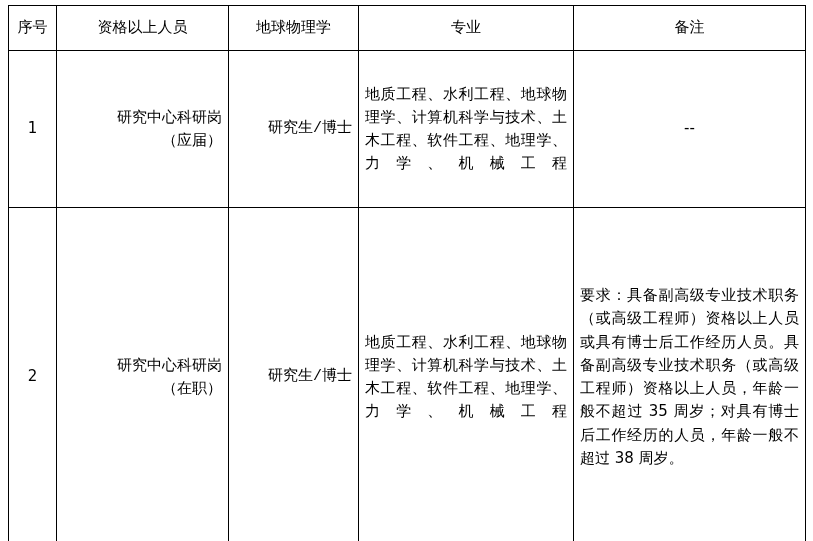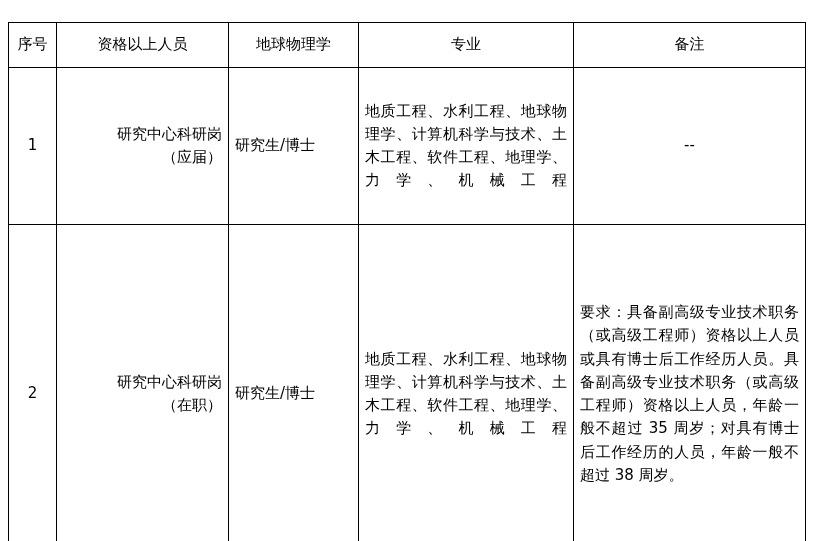--- a/index.html
+++ b/index.html
@@ -12,21 +12,21 @@
     height: 541px;
     font-family: "DejaVu Sans", "Liberation Sans", sans-serif;
     color: #000000;
     overflow: hidden;
   }
   .page {
     position: relative;
     width: 813px;
     height: 541px;
     box-sizing: border-box;
-    padding: 22px 8px 0 8px;
+    padding: 5px 8px 0 8px;
   }
   table.recruit-table {
     border-collapse: collapse;
     width: 797px;
     table-layout: fixed;
   }
   table.recruit-table td,
   table.recruit-table th {
     border: 1px solid #000000;
     padding: 4px 6px;
@@ -48,21 +48,22 @@
   .col-remark { width: 232px; }
 
   td.c-no {
     text-align: center;
     font-size: 15px;
   }
   td.c-dept {
     text-align: right;
   }
   td.c-degree {
-    text-align: left;
+    text-align: right;
+    font-family: Liberation Mono, monospace;
   }
   td.c-major {
     text-align: justify;
     text-align-last: justify;
     line-height: 1.62;
     padding-left: 8px;
     padding-right: 8px;
     font-family: Liberation Serif, serif;
   }
   td.c-remark {

